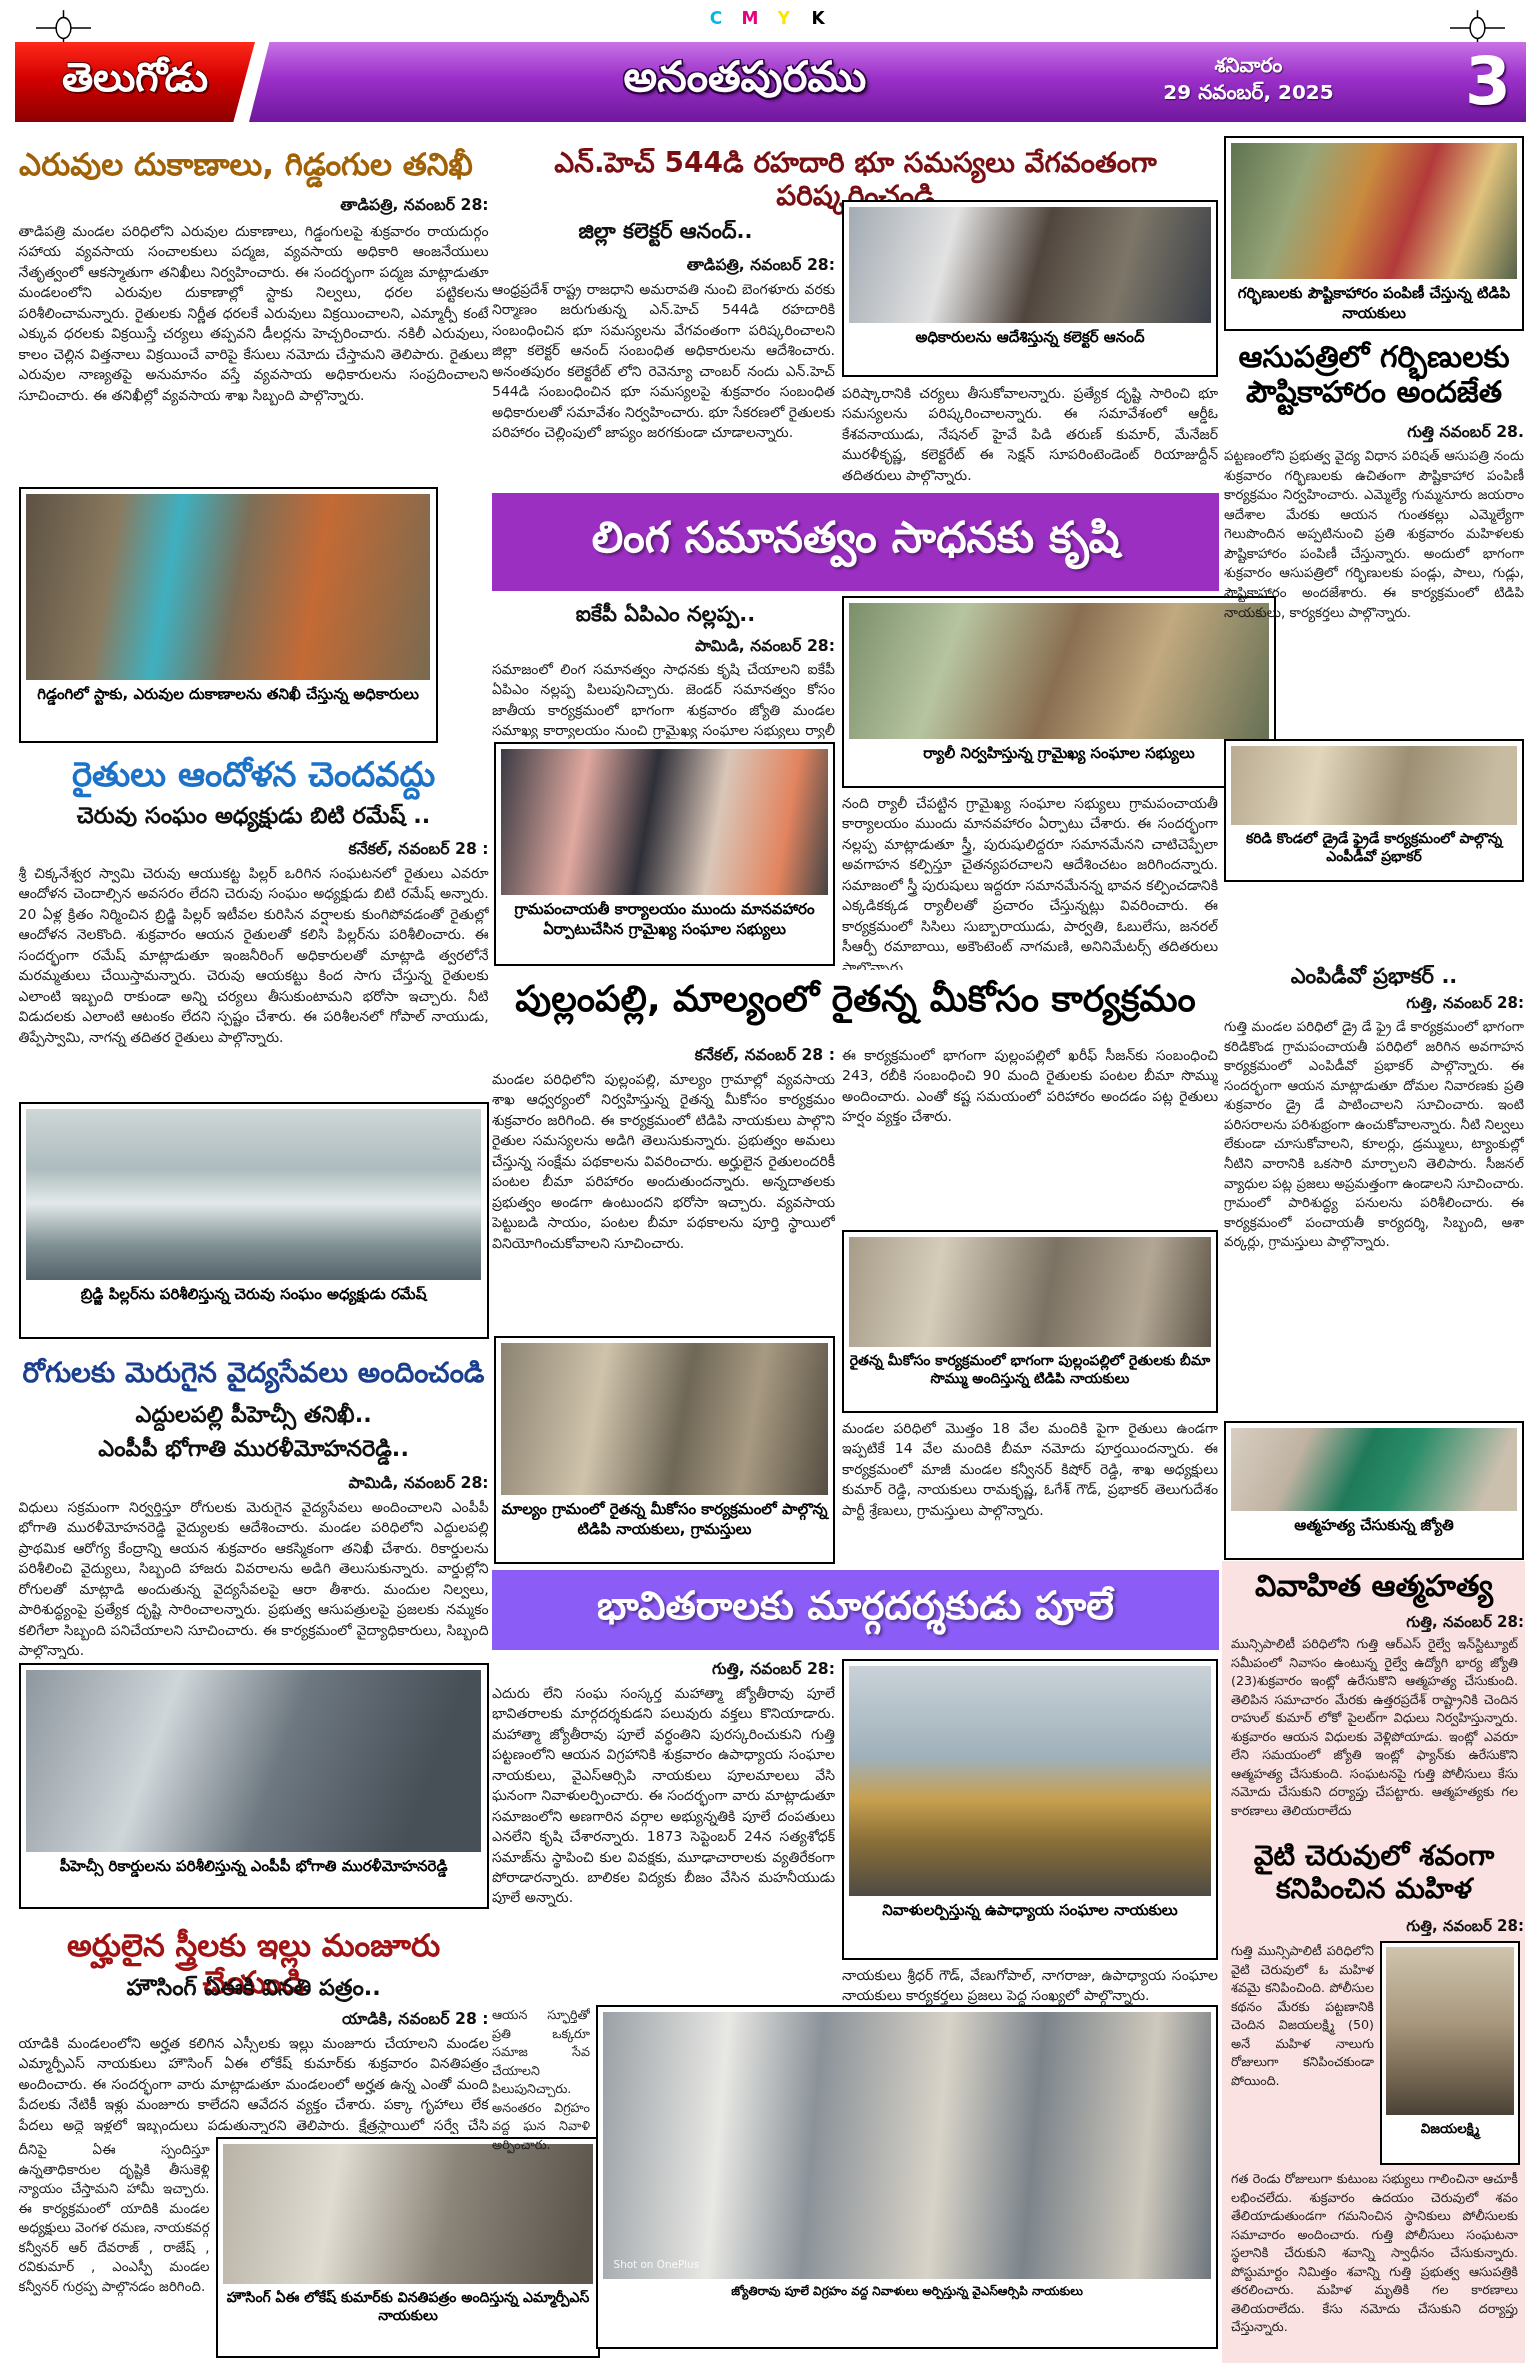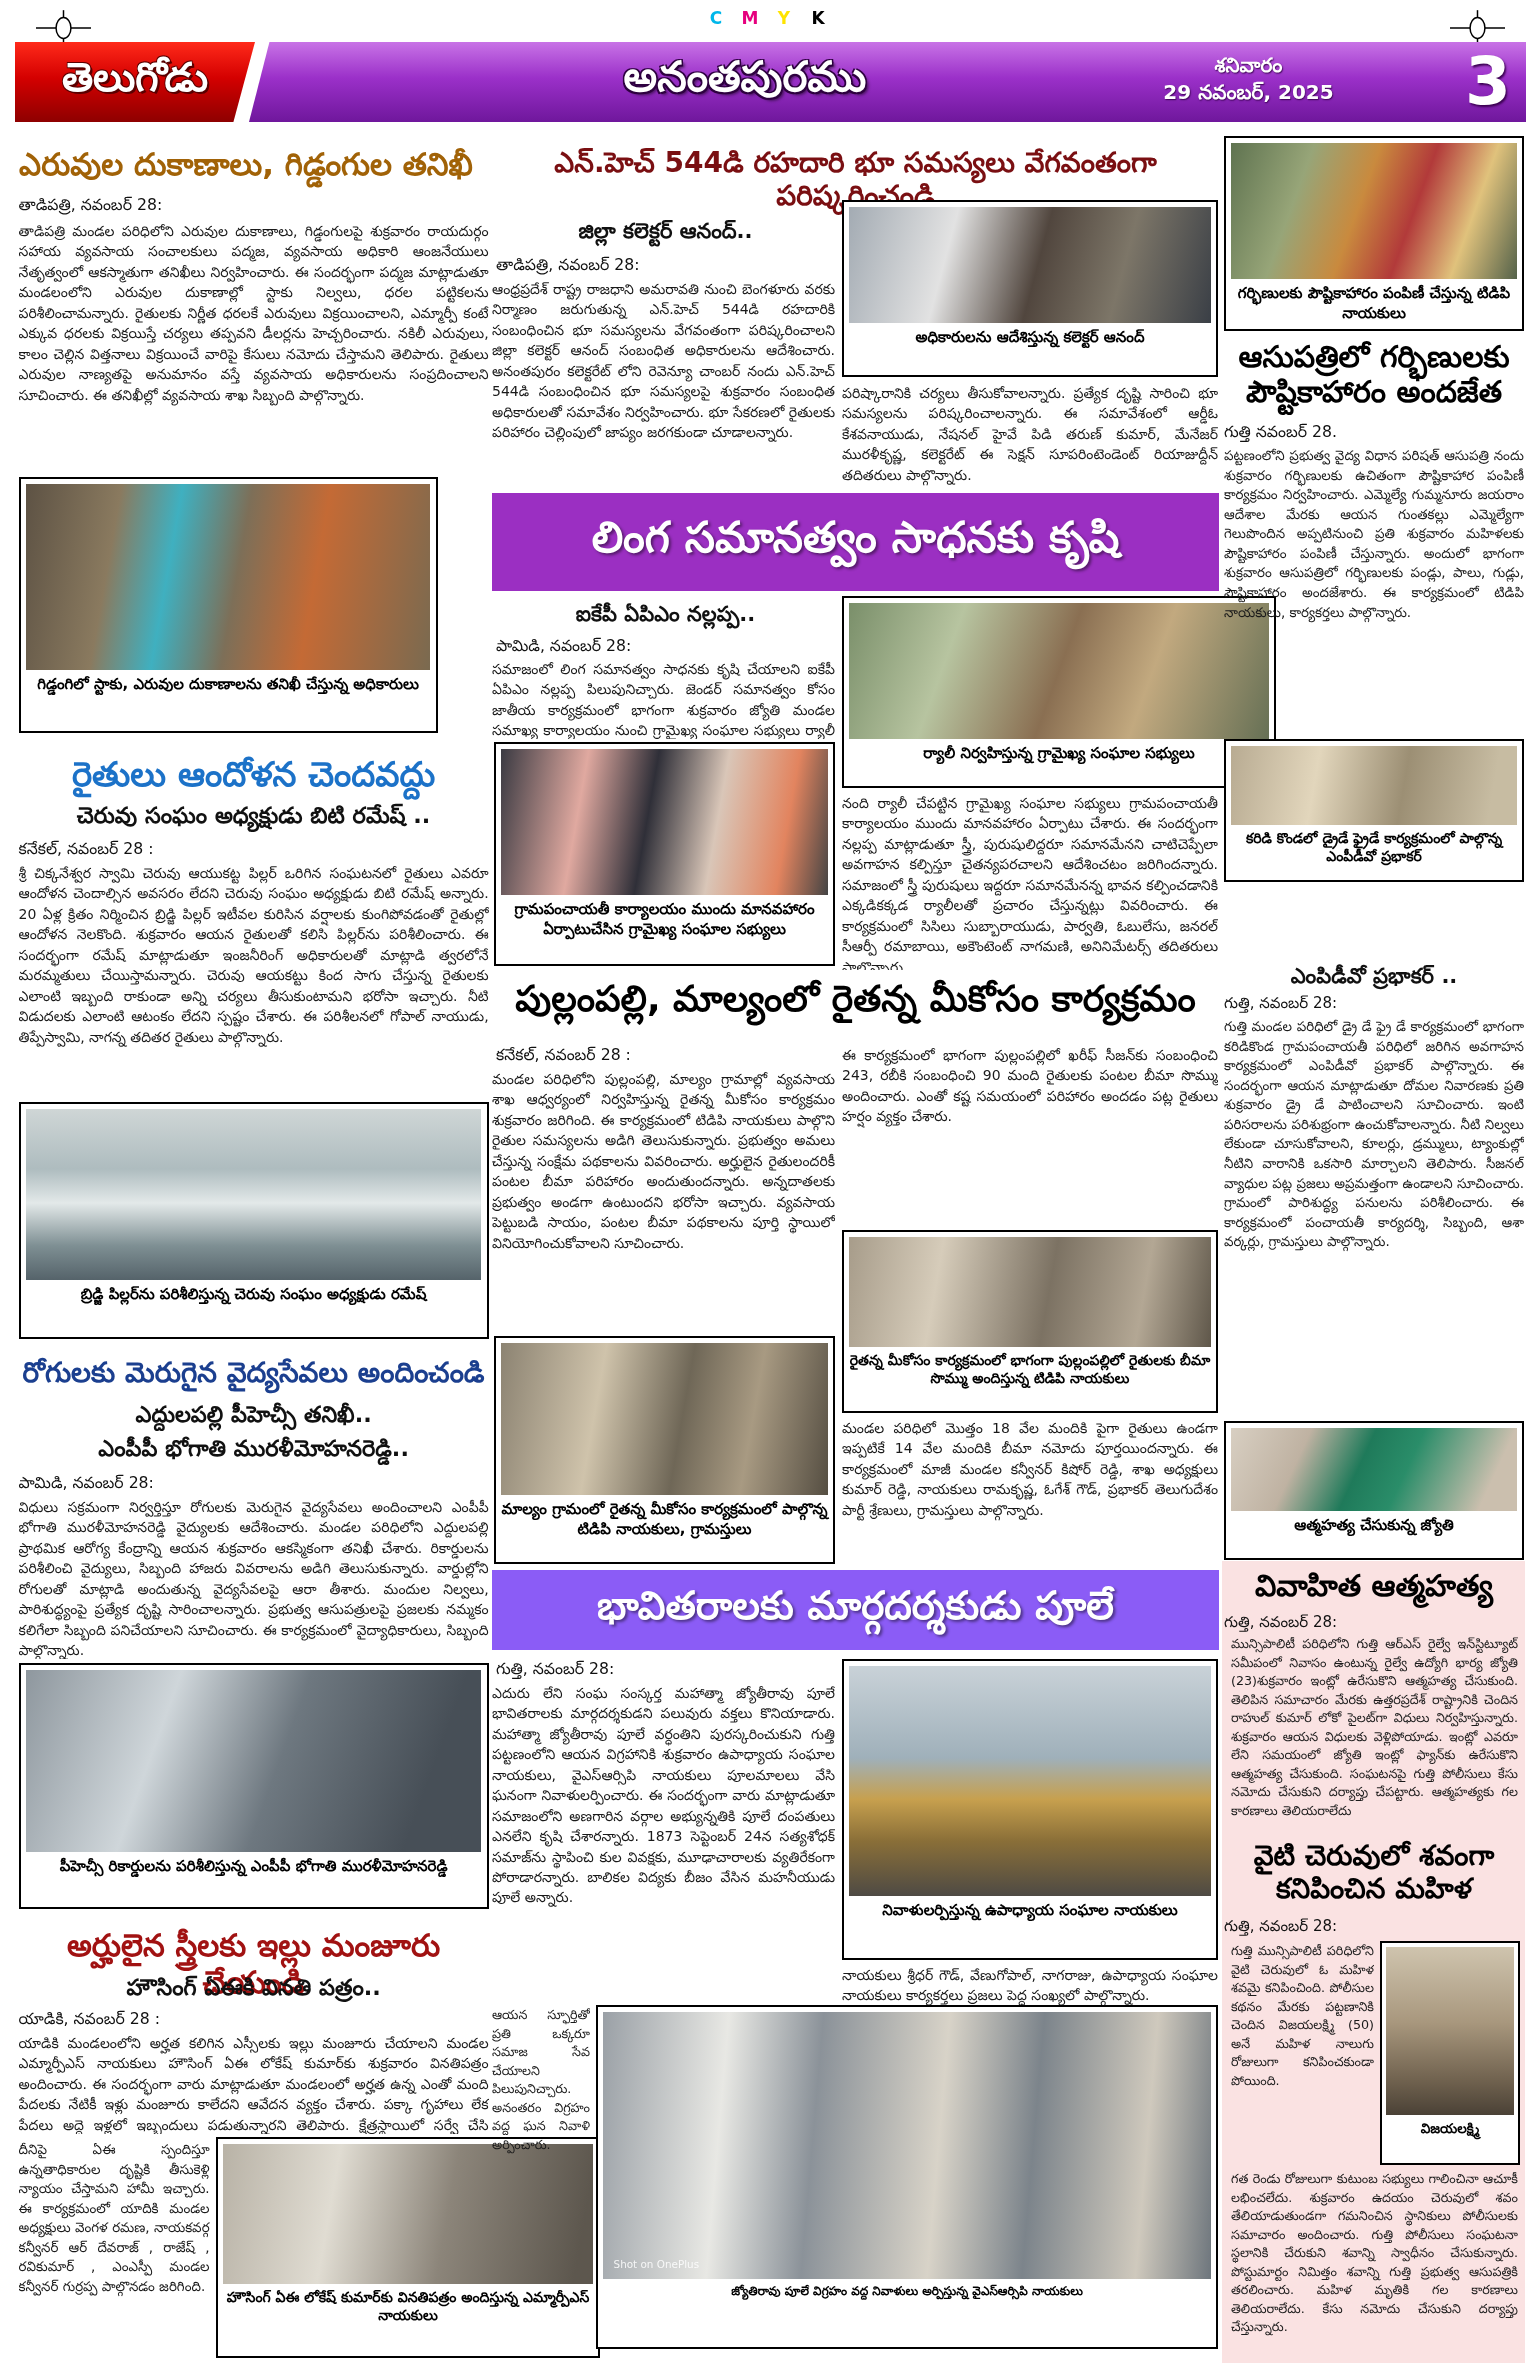--- a/index.html
+++ b/index.html
@@ -1,21 +1,21 @@
 <!DOCTYPE html>
 <html style="font-size:12px"><head>
 <meta charset="utf-8">
 <style>
   html,body{margin:0;padding:0;background:#e8e8e8}
   .page{position:relative;width:1541px;height:2377px;background:#fff;overflow:hidden;
         font-family:"DejaVu Sans","Liberation Sans",sans-serif;color:#000}
   .abs{position:absolute}
   .hl{position:absolute;font-weight:bold;text-align:center;line-height:1.18}
   .sub{position:absolute;font-weight:bold;text-align:center;color:#111}
-  .dl{position:absolute;font-weight:normal;text-align:left;font-size:15.7px;color:#111}
+  .dl{position:absolute;font-weight:bold;text-align:right;font-size:15.7px;color:#111}
   .bt{position:absolute;font-size:14px;line-height:1.46;text-align:justify;color:#1a1a1a;overflow:hidden}
   .pf{position:absolute;border:2.2px solid #000;background:#fff;padding:5.2px;box-sizing:border-box}
   .ph{width:100%}
   .cap{font-weight:bold;text-align:center;font-size:15px;line-height:1.28;padding-top:5.2px;color:#000}
   
   .mh-red{position:absolute;left:15px;top:42px;width:240px;height:80px;
           background:linear-gradient(180deg,#ff2a1a 0%,#d40000 45%,#8e0000 100%);
           clip-path:polygon(0 0,100% 0,91% 100%,0 100%);
           display:flex;align-items:center;justify-content:center}
   .mh-red span{color:#fff;font-size:40px;font-weight:bold;
@@ -80,21 +80,21 @@
   <div class="mh-edition">అనంతపురము</div>
   <div class="mh-date">
     <div>శనివారం</div>
     <div>29 నవంబర్, 2025</div>
   </div>
   <div class="mh-page">3</div>
 
   <div class="hl" style="left:11px;top:146px;width:470px;font-size:31px;color:#a16207">ఎరువుల దుకాణాలు, గిడ్డంగుల తనిఖీ</div>
   <div class="dl" style="left:18.6px;top:195px;width:470px">తాడిపత్రి, నవంబర్ 28:</div>
   <div class="bt" style="left:18.6px;top:221px;width:470px;height:252px">తాడిపత్రి మండల పరిధిలోని ఎరువుల దుకాణాలు, గిడ్డంగులపై శుక్రవారం రాయదుర్గం సహాయ వ్యవసాయ సంచాలకులు పద్మజ, వ్యవసాయ అధికారి ఆంజనేయులు నేతృత్వంలో ఆకస్మాతుగా తనిఖీలు నిర్వహించారు. ఈ సందర్భంగా పద్మజ మాట్లాడుతూ మండలంలోని ఎరువుల దుకాణాల్లో స్టాకు నిల్వలు, ధరల పట్టికలను పరిశీలించామన్నారు. రైతులకు నిర్ణీత ధరలకే ఎరువులు విక్రయించాలని, ఎమ్మార్పీ కంటే ఎక్కువ ధరలకు విక్రయిస్తే చర్యలు తప్పవని డీలర్లను హెచ్చరించారు. నకిలీ ఎరువులు, కాలం చెల్లిన విత్తనాలు విక్రయించే వారిపై కేసులు నమోదు చేస్తామని తెలిపారు. రైతులు ఎరువుల నాణ్యతపై అనుమానం వస్తే వ్యవసాయ అధికారులను సంప్రదించాలని సూచించారు. ఈ తనిఖీల్లో వ్యవసాయ శాఖ సిబ్బంది పాల్గొన్నారు.</div>
-  <div class="pf" style="left:18.6px;top:477px;width:419px;height:256px">
+  <div class="pf" style="left:18.6px;top:487px;width:419px;height:256px">
     <div class="ph ph-shop" style="height:186px"></div>
     <div class="cap">గిడ్డంగిలో స్టాకు, ఎరువుల దుకాణాలను తనిఖీ చేస్తున్న అధికారులు</div>
   </div>
 
   <div class="hl" style="left:18.6px;top:754px;width:470px;font-size:34px;color:#1c72c8">రైతులు ఆందోళన చెందవద్దు</div>
   <div class="sub" style="left:18.6px;top:802px;width:470px;font-size:22.4px">చెరువు సంఘం అధ్యక్షుడు బిటి రమేష్ ..</div>
   <div class="dl" style="left:18.6px;top:839px;width:470px">కనేకల్, నవంబర్ 28 :</div>
   <div class="bt" style="left:18.6px;top:863px;width:470px;height:234px">శ్రీ చిక్కనేశ్వర స్వామి చెరువు ఆయుకట్ట పిల్లర్ ఒరిగిన సంఘటనలో రైతులు ఎవరూ ఆందోళన చెందాల్సిన అవసరం లేదని చెరువు సంఘం అధ్యక్షుడు బిటి రమేష్ అన్నారు. 20 ఏళ్ల క్రితం నిర్మించిన బ్రిడ్జి పిల్లర్ ఇటీవల కురిసిన వర్షాలకు కుంగిపోవడంతో రైతుల్లో ఆందోళన నెలకొంది. శుక్రవారం ఆయన రైతులతో కలిసి పిల్లర్‌ను పరిశీలించారు. ఈ సందర్భంగా రమేష్ మాట్లాడుతూ ఇంజనీరింగ్ అధికారులతో మాట్లాడి త్వరలోనే మరమ్మతులు చేయిస్తామన్నారు. చెరువు ఆయకట్టు కింద సాగు చేస్తున్న రైతులకు ఎలాంటి ఇబ్బంది రాకుండా అన్ని చర్యలు తీసుకుంటామని భరోసా ఇచ్చారు. నీటి విడుదలకు ఎలాంటి ఆటంకం లేదని స్పష్టం చేశారు. ఈ పరిశీలనలో గోపాల్ నాయుడు, తిప్పేస్వామి, నాగన్న తదితర రైతులు పాల్గొన్నారు.</div>
   <div class="pf" style="left:18.6px;top:1102px;width:470px;height:237px">
     <div class="ph ph-river" style="height:171px"></div>

